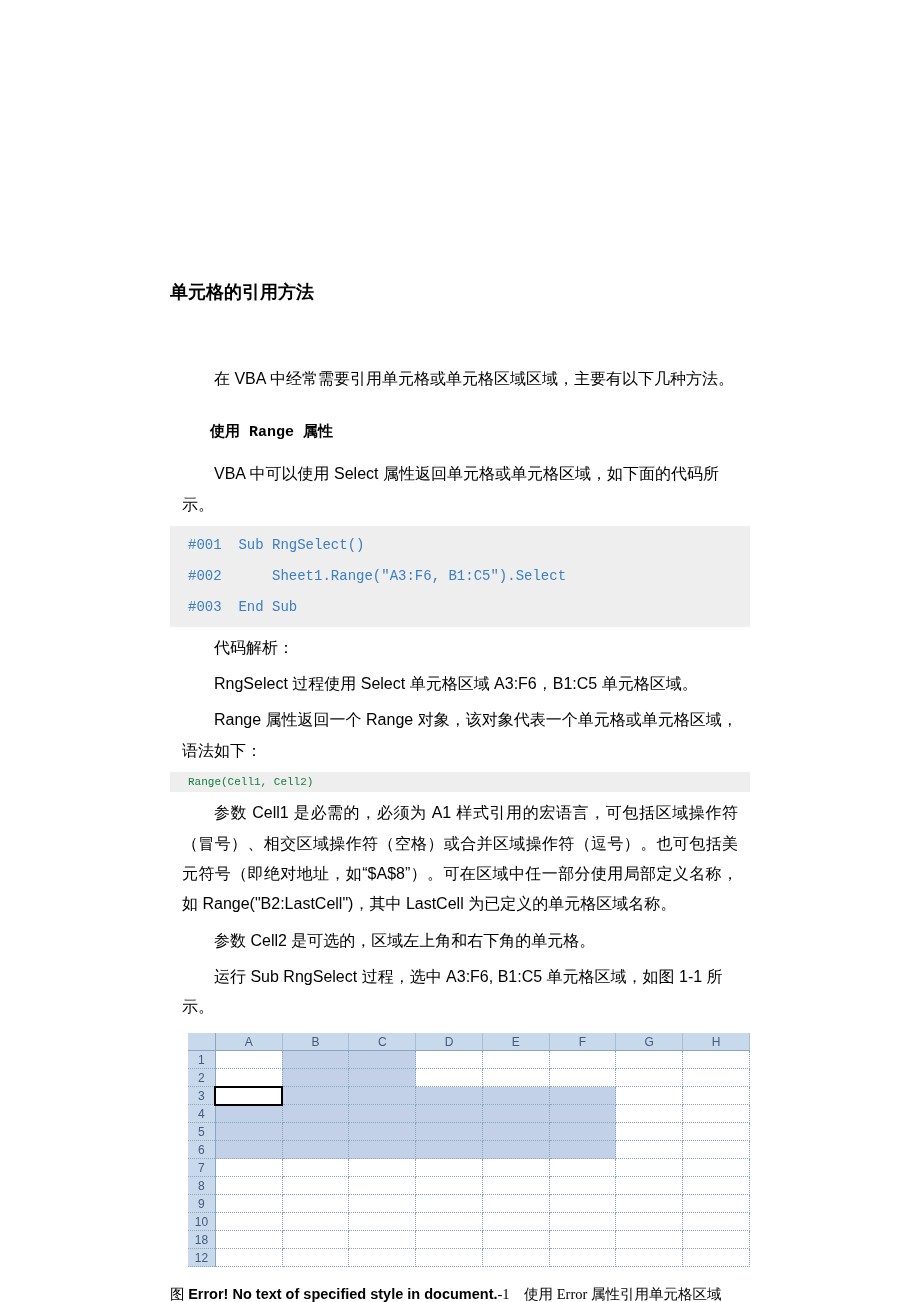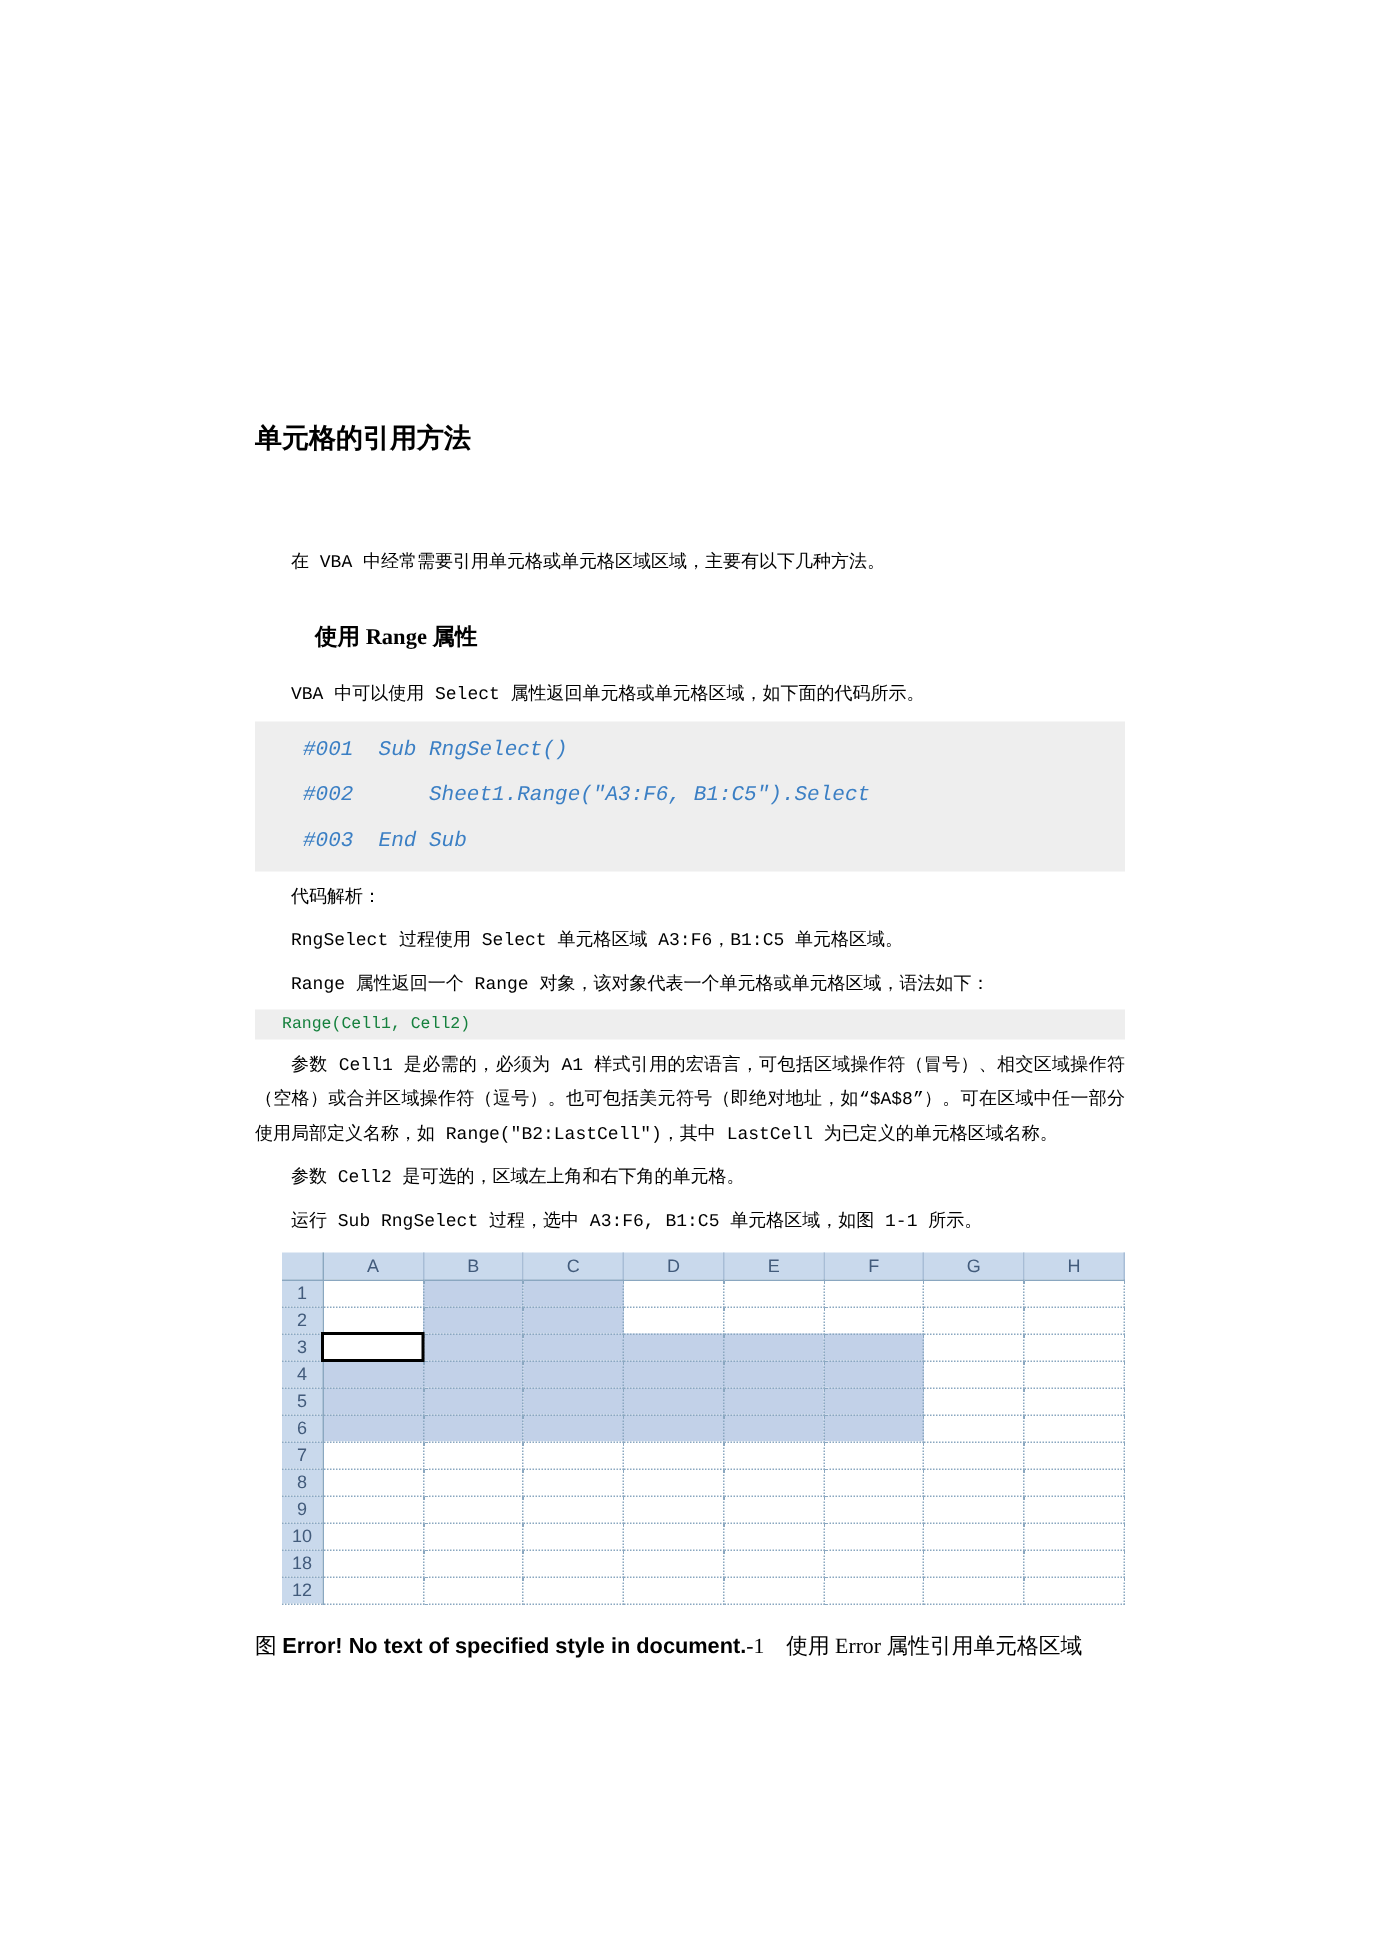--- a/index.html
+++ b/index.html
@@ -14,45 +14,44 @@
     box-sizing: border-box;
     width: 920px;
   }
   .title {
     font-family: Liberation Serif, serif;
     font-weight: bold;
     font-size: 18px;
     margin-bottom: 60px;
   }
   .body-text {
-    font-family: Liberation Mono, monospace;
-    font-size: 12px;
+    font-family: Liberation Sans, sans-serif;
+    font-size: 16px;
     line-height: 1.9;
     text-indent: 0;
-    margin: 6px 0;
+    margin: 6px 12px;
   }
   .body-indent {
     text-indent: 2em;
   }
   .section-title {
-    font-family: Liberation Serif, serif;
+    font-family: Liberation Mono, monospace;
     font-weight: bold;
     font-size: 15px;
     margin: 28px 0 18px 40px;
   }
   .code-block {
     background: #eeeeee;
     font-family: "Courier New", monospace;
     font-size: 14px;
     line-height: 2.2;
     color: #3b7fc4;
-    padding: 4px 32px;
+    padding: 4px 18px;
     margin: 6px 0;
     white-space: pre;
-    font-style: italic;
   }
   .inline-syntax {
     background: #eeeeee;
     font-family: "Courier New", monospace;
     font-size: 11px;
     color: #15803d;
     padding: 4px 18px;
     margin: 4px 0;
     display: block;
   }

